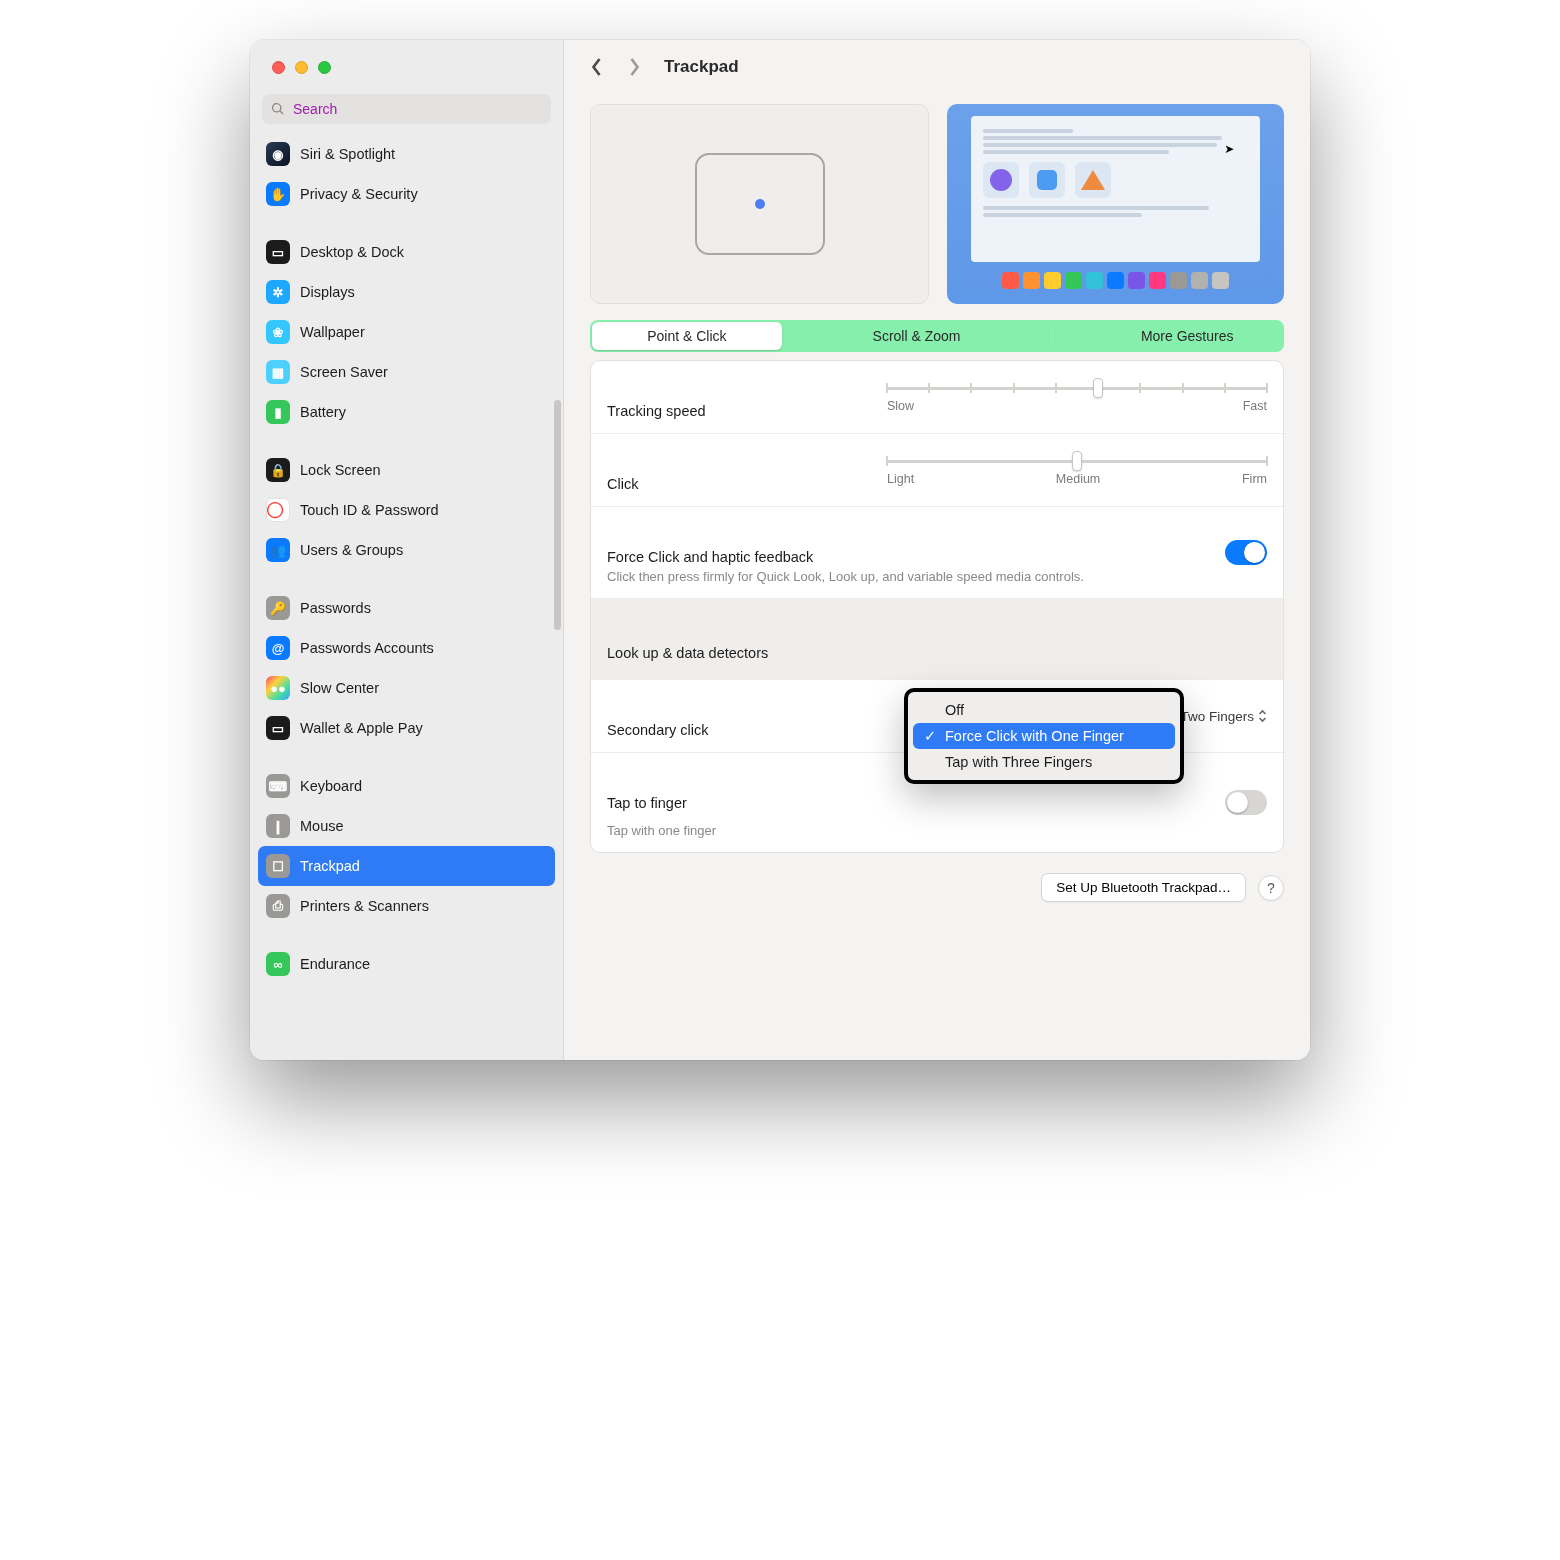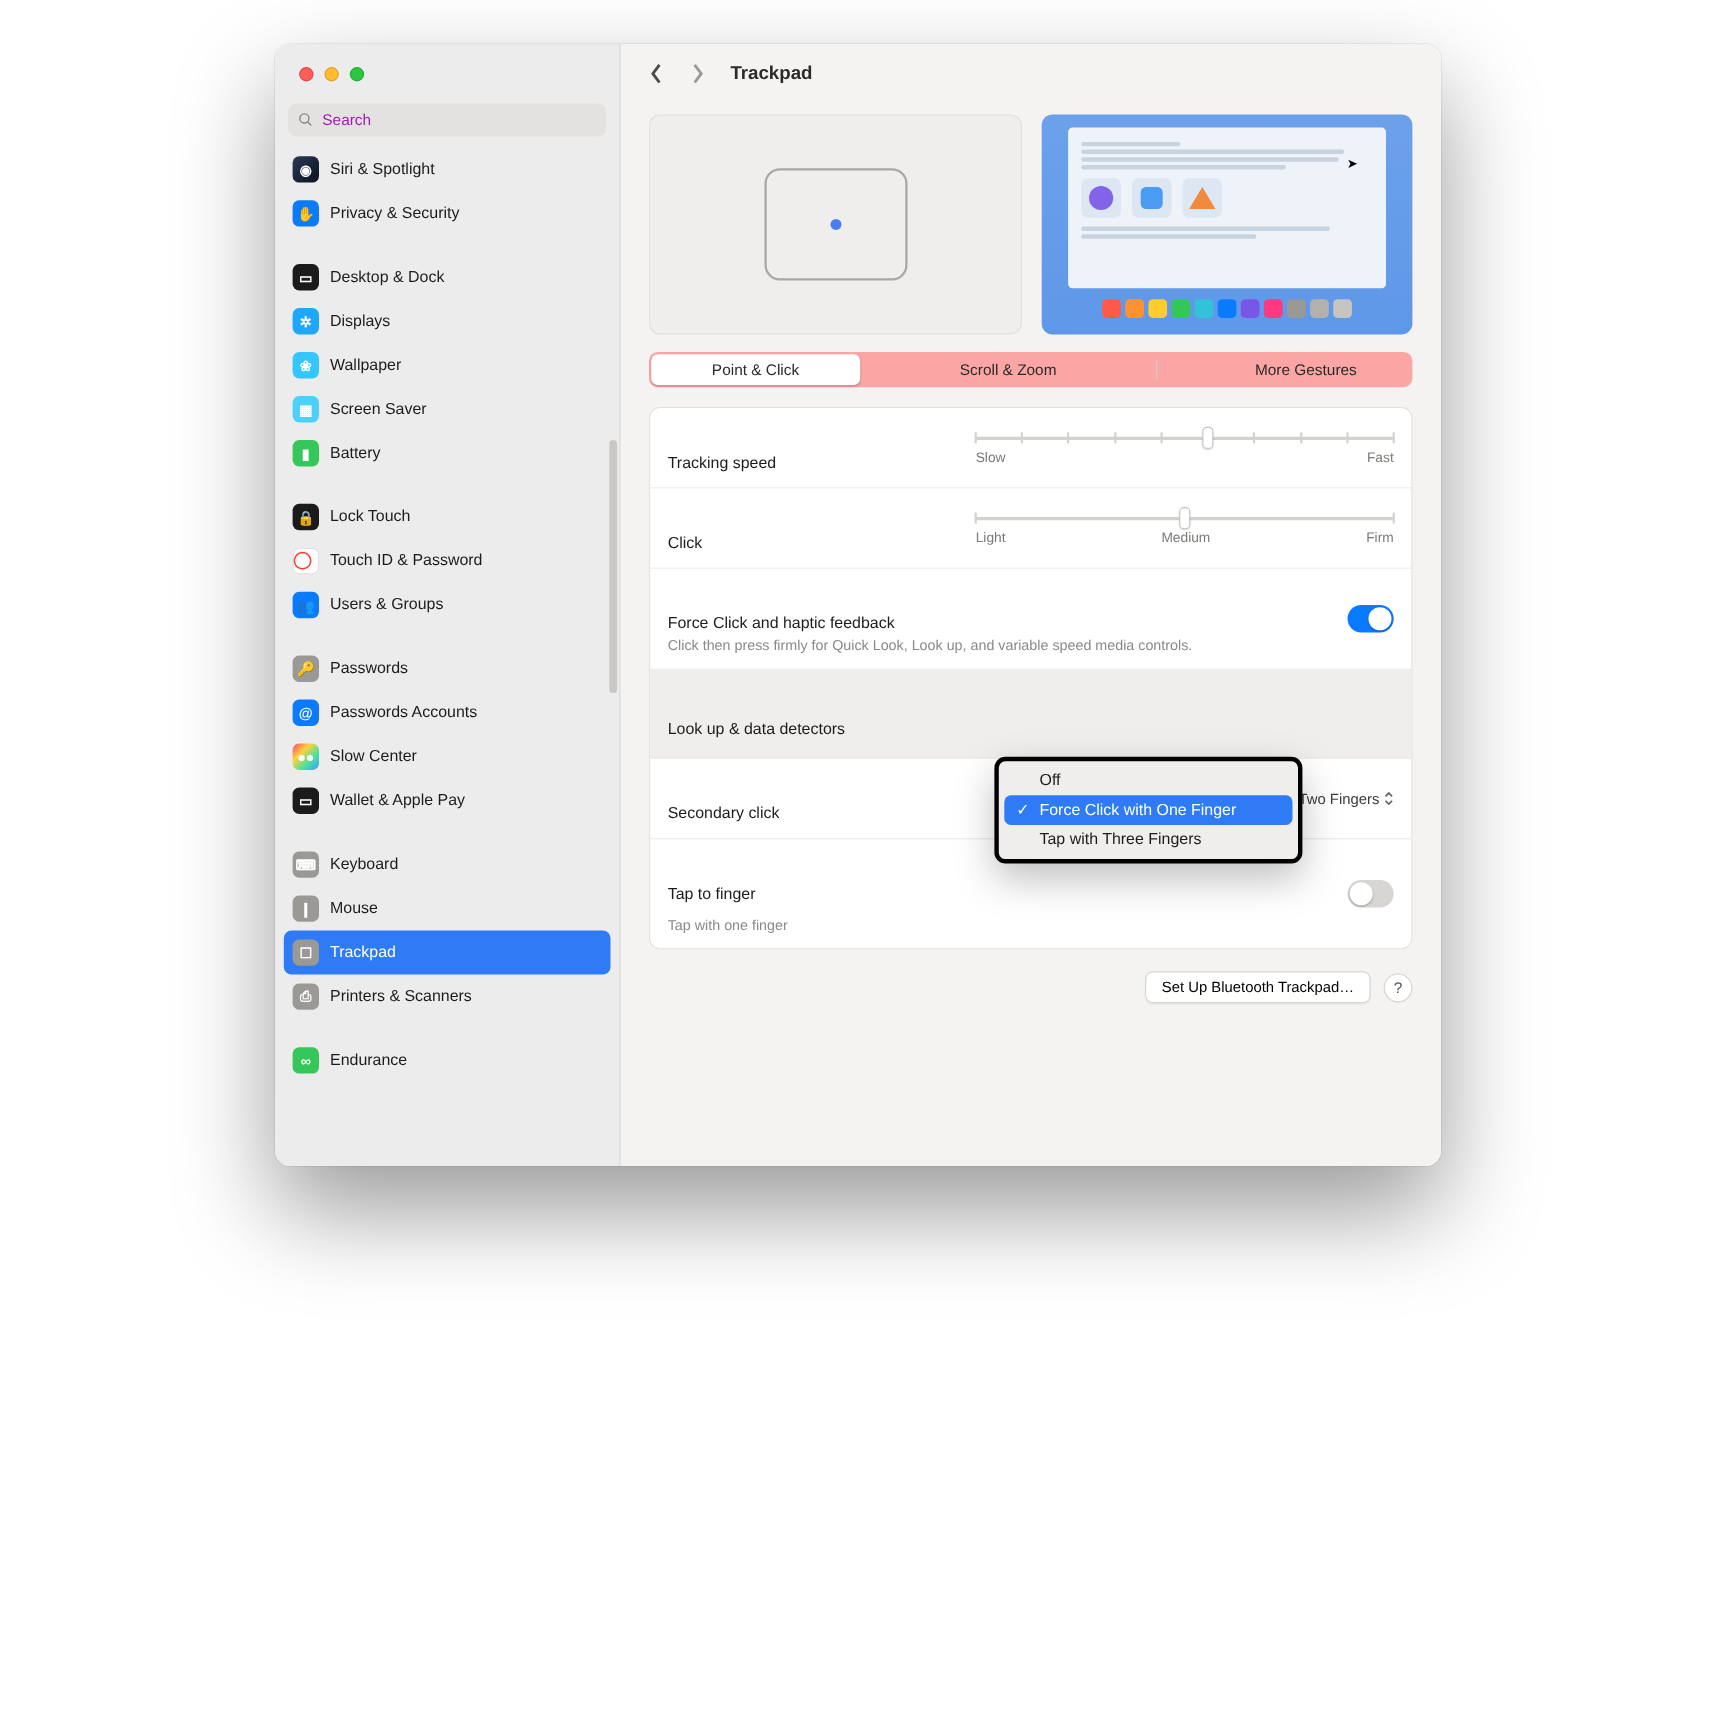--- a/index.html
+++ b/index.html
@@ -56,21 +56,21 @@
   .pv-trackpad .dot{width:10px;height:10px;border-radius:50%;background:#4a7ef0;}
   .pv-demo{ flex:1; height:200px; border-radius:10px; background:linear-gradient(#6ca1ea,#5f98e8); display:flex; flex-direction:column; align-items:center; justify-content:flex-start; padding-top:12px; overflow:hidden;}
   .pv-demo .card{width:86%; height:146px; background:#eef3fa; border-radius:4px; padding:10px 12px; position:relative;}
   .pv-demo .bar{height:4px;background:#c9d2df;border-radius:2px;margin:3px 0;}
   .pv-demo .shapes{display:flex;gap:10px;margin-top:8px;}
   .pv-demo .sq{width:36px;height:36px;border-radius:6px;display:flex;align-items:center;justify-content:center;}
   .pv-demo .cursor{position:absolute; right:26px; top:26px; font-size:12px;color:#000;}
   .pv-demo .dockrow{display:flex; gap:4px; margin-top:10px;}
   .pv-demo .dockrow span{width:17px;height:17px;border-radius:4px;}
 
-  .segmented{ display:flex; background:#fca5a5; border-radius:8px; padding:2px; margin-bottom:18px; font-size:14px;gap:40px; }
+  .segmented{ display:flex; background:#86efac; border-radius:8px; padding:2px; margin-bottom:8px; font-size:14px;gap:40px; }
   .seg{ flex:1; height:28px; display:flex; align-items:center;justify-content:center; color:#2a2a2a; border-radius:6px; position:relative;}
   .seg.active{ background:#fff; box-shadow:0 1px 2px rgba(0,0,0,.15); font-weight:500;}
   .seg-div{width:1px;background:#cfcecb;margin:5px 0;}
 
   .panel{ background:#fff; border:1px solid #e2e1df; border-radius:10px; }
   .prow{ padding:14px 16px; border-bottom:1px solid #ececea; display:flex; flex-direction:column; gap:6px;}
   .prow:last-child{border-bottom:none;}
   .prow.highlight{ background:#efeeec; }
   .prow .top{ display:flex; align-items:center; justify-content:space-between;}
   .prow .lbl{ font-size:14.5px; color:#1c1c1c;margin-top:28px;}
@@ -150,21 +150,21 @@
             <div class="icn" style="background: rgb(78, 208, 255); color: rgb(255, 255, 255);">▦</div>
             <span>Screen Saver</span>
           </div>
           <div class="side-item">
             <div class="icn" style="background: rgb(53, 199, 89); color: rgb(255, 255, 255);">▮</div>
             <span>Battery</span>
           </div>
           <div class="side-gap"></div>
           <div class="side-item">
             <div class="icn" style="background: rgb(27, 27, 27); color: rgb(255, 255, 255);">🔒</div>
-            <span>Lock Touch</span>
+            <span>Lock Screen</span>
           </div>
           <div class="side-item">
             <div class="icn" style="background: rgb(255, 255, 255); border: 1px solid rgb(227, 225, 222); color: rgb(255, 59, 48);">⃝</div>
             <span>Touch ID &amp; Password</span>
           </div>
           <div class="side-item">
             <div class="icn" style="background: rgb(10, 123, 255); color: rgb(255, 255, 255);">👥</div>
             <span>Users &amp; Groups</span>
           </div>
           <div class="side-gap"></div>

